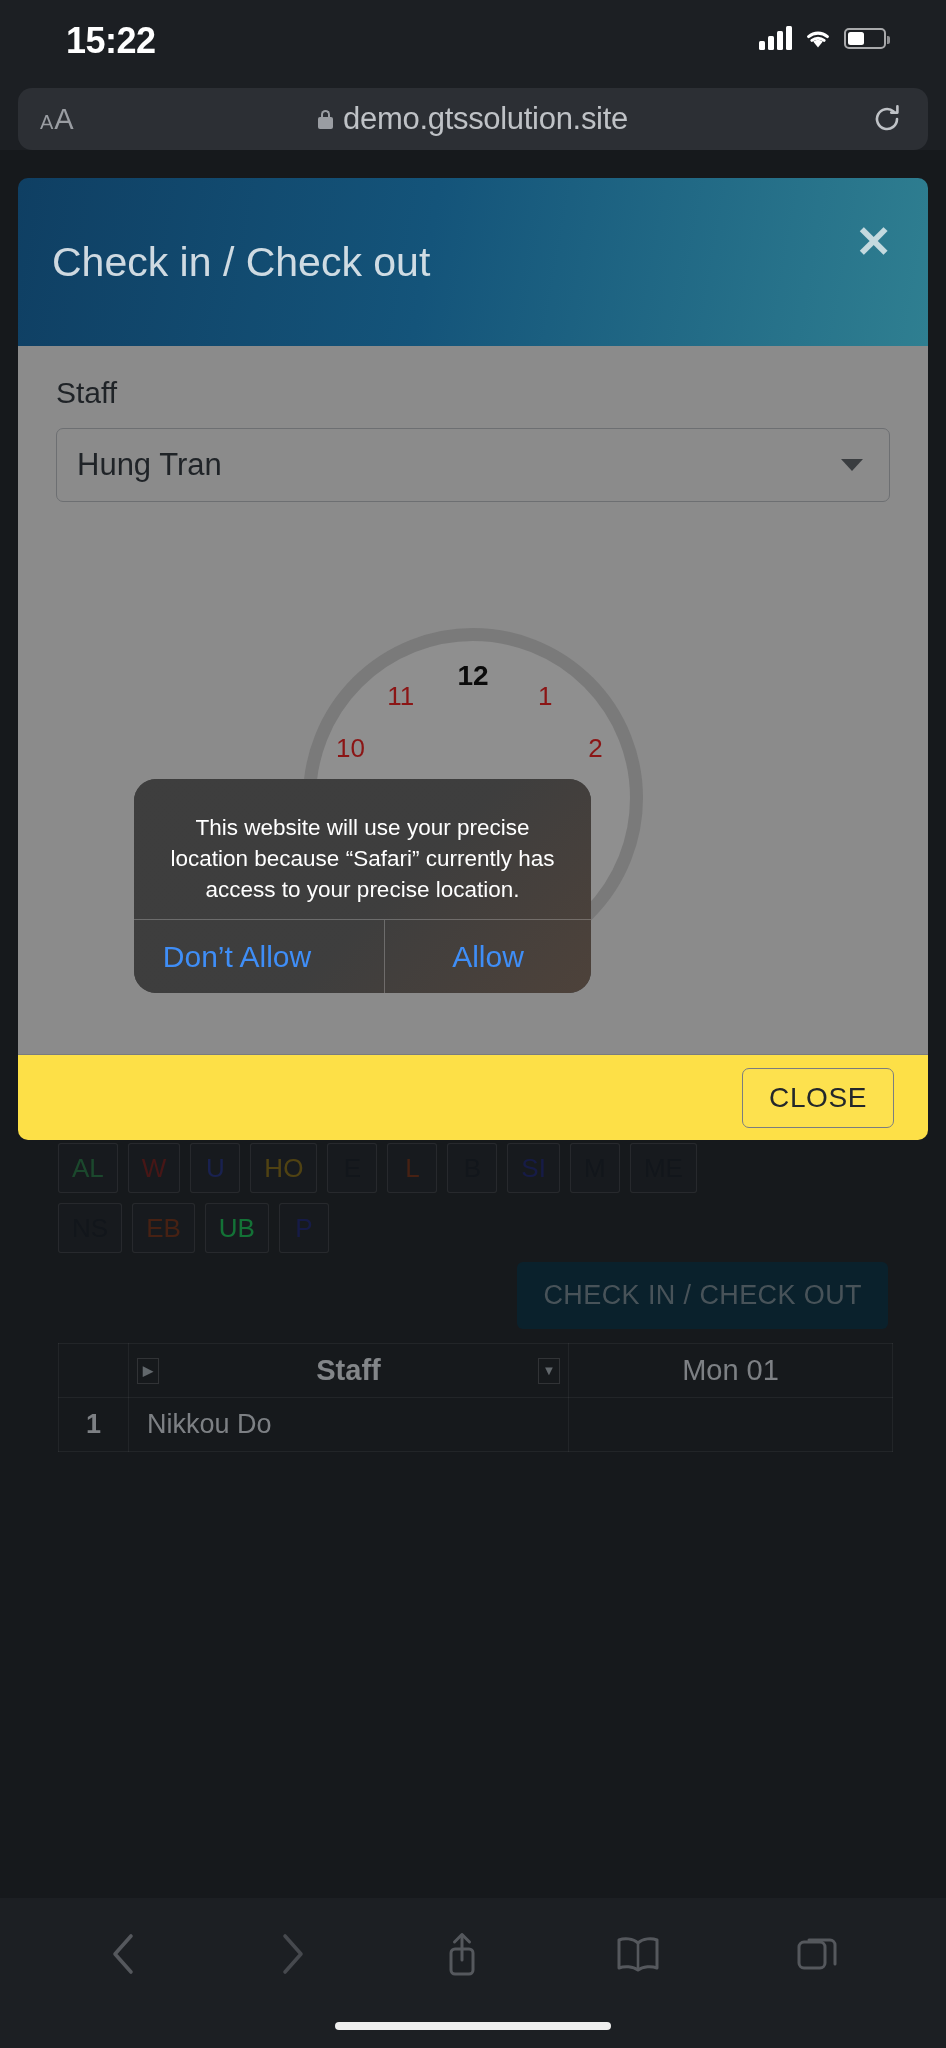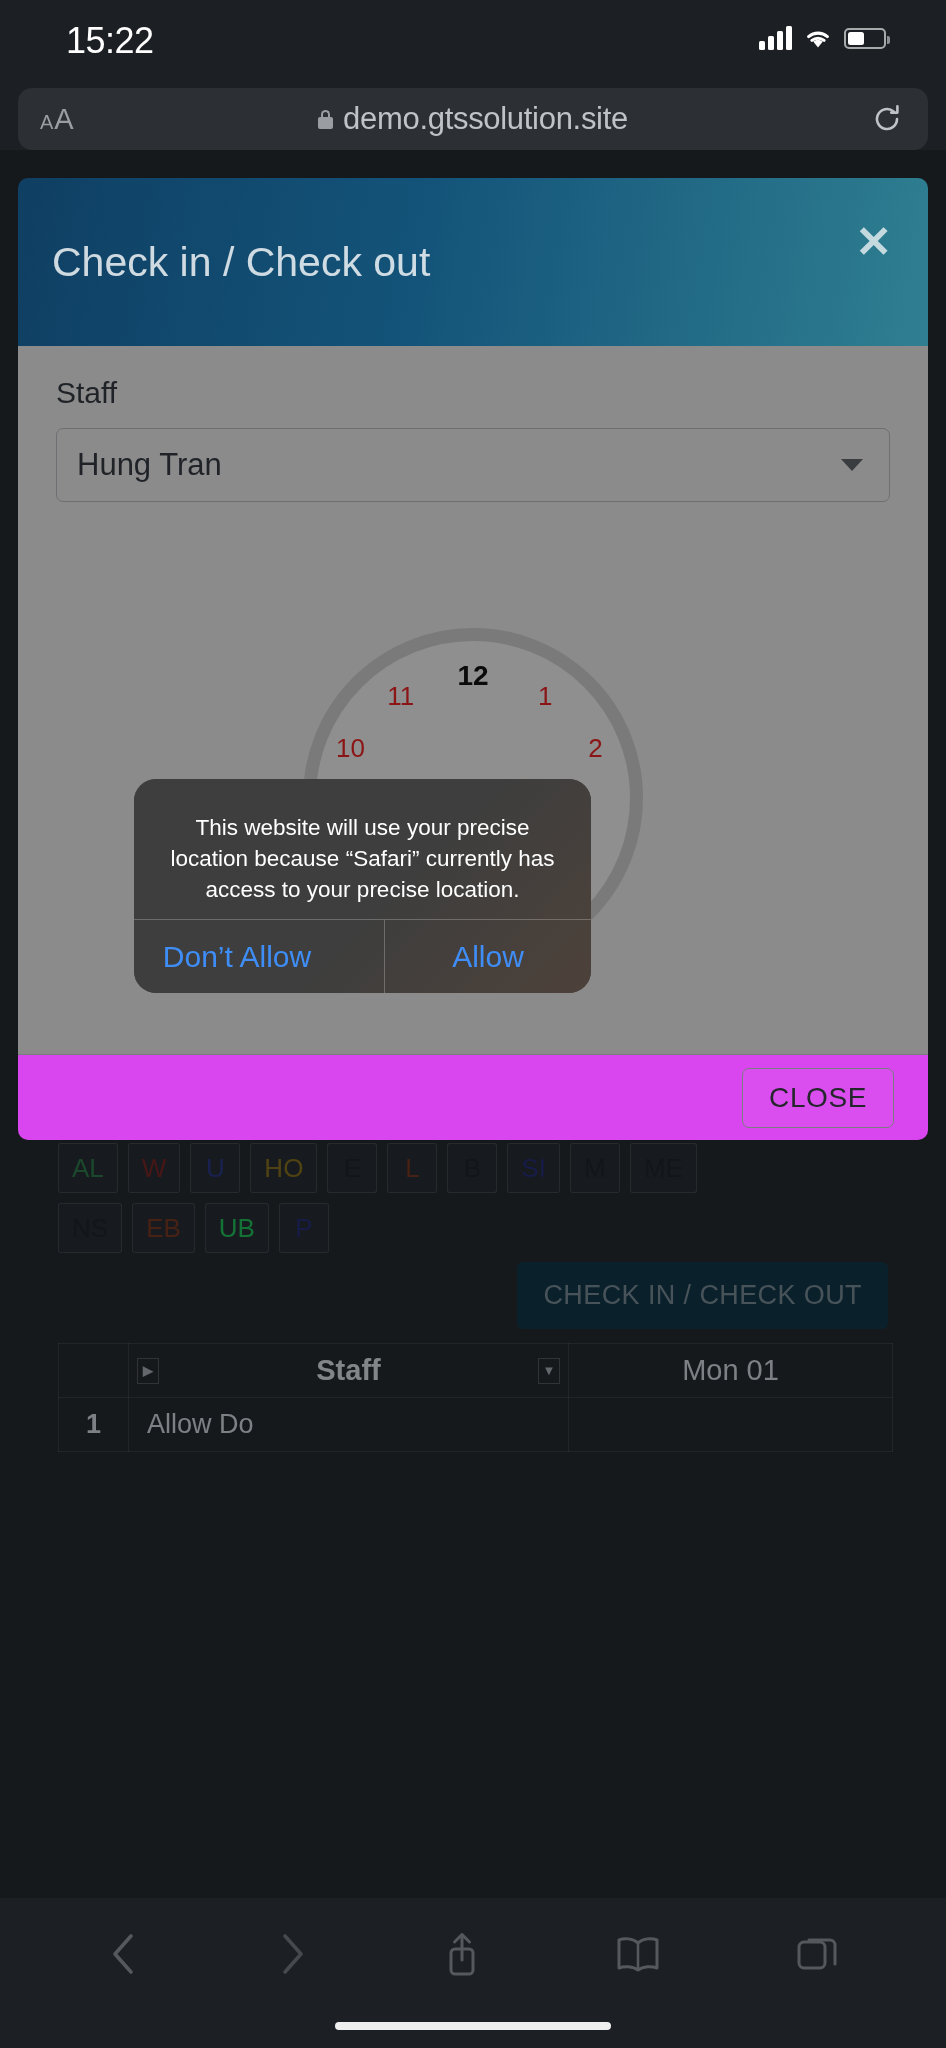--- a/index.html
+++ b/index.html
@@ -19,21 +19,21 @@
 
   
   .status-bar {
     position: absolute; top: 0; left: 0;
     width: 946px; height: 80px;
     background: #1c1f23;
     z-index: 5;
   }
   .status-time {
     position: absolute; left: 66px; top: 20px;
-    color: #ffffff; font-size: 36px; font-weight: 400;
+    color: #ffffff; font-size: 36px; font-weight: 700;
     letter-spacing: -0.5px;
   }
   .status-right {
     position: absolute; right: 60px; top: 26px;
     display: flex; align-items: center; gap: 12px;
   }
   .sig-bars { display: flex; align-items: flex-end; gap: 3px; height: 24px; }
   .sig-bars i { display:block; width: 6px; background:#fff; border-radius:1.5px; }
   .sig-bars i:nth-child(1){height:9px}
   .sig-bars i:nth-child(2){height:14px}
@@ -201,21 +201,21 @@
   .clock .num {
     position:absolute;
     font-size: 26px; color:#8b1515; font-weight: 500;
     transform: translate(-50%,-50%);
   }
   .clock .num.n12 {
     color:#0b0b0b; font-size: 28px; font-weight: bold;
   }
   .modal-footer {
     height: 86px;
-    background: #d946ef;
+    background: #fde047;
     border-top: 1px solid #7a7c7e;
     display:flex; align-items:center; justify-content:flex-end;
     padding-right: 34px;
   }
   .close-btn {
     padding: 13px 26px;
     border: 1px solid #7b7d80;
     border-radius: 7px;
     background: rgba(255,255,255,0.04);
     color:#23272b; font-size: 28px; letter-spacing: 0.6px;
@@ -343,21 +343,21 @@
       <th class="th-idx"></th>
       <th class="th-staff">
         <span class="mini-sq mini-left">▶</span>
         <span class="lbl">Staff</span>
         <span class="mini-sq mini-right">▼</span>
       </th>
       <th class="th-day">Mon 01</th>
     </tr>
     <tr>
       <td class="cell-idx">1</td>
-      <td class="cell-name">Allow Do</td>
+      <td class="cell-name">Nikkou Do</td>
       <td></td>
     </tr>
   </tbody>
     </table>
 
   <div class="dim-overlay"></div>
 
   <div class="status-bar">
     <div class="status-time">15:22</div>
     <div class="status-right">

